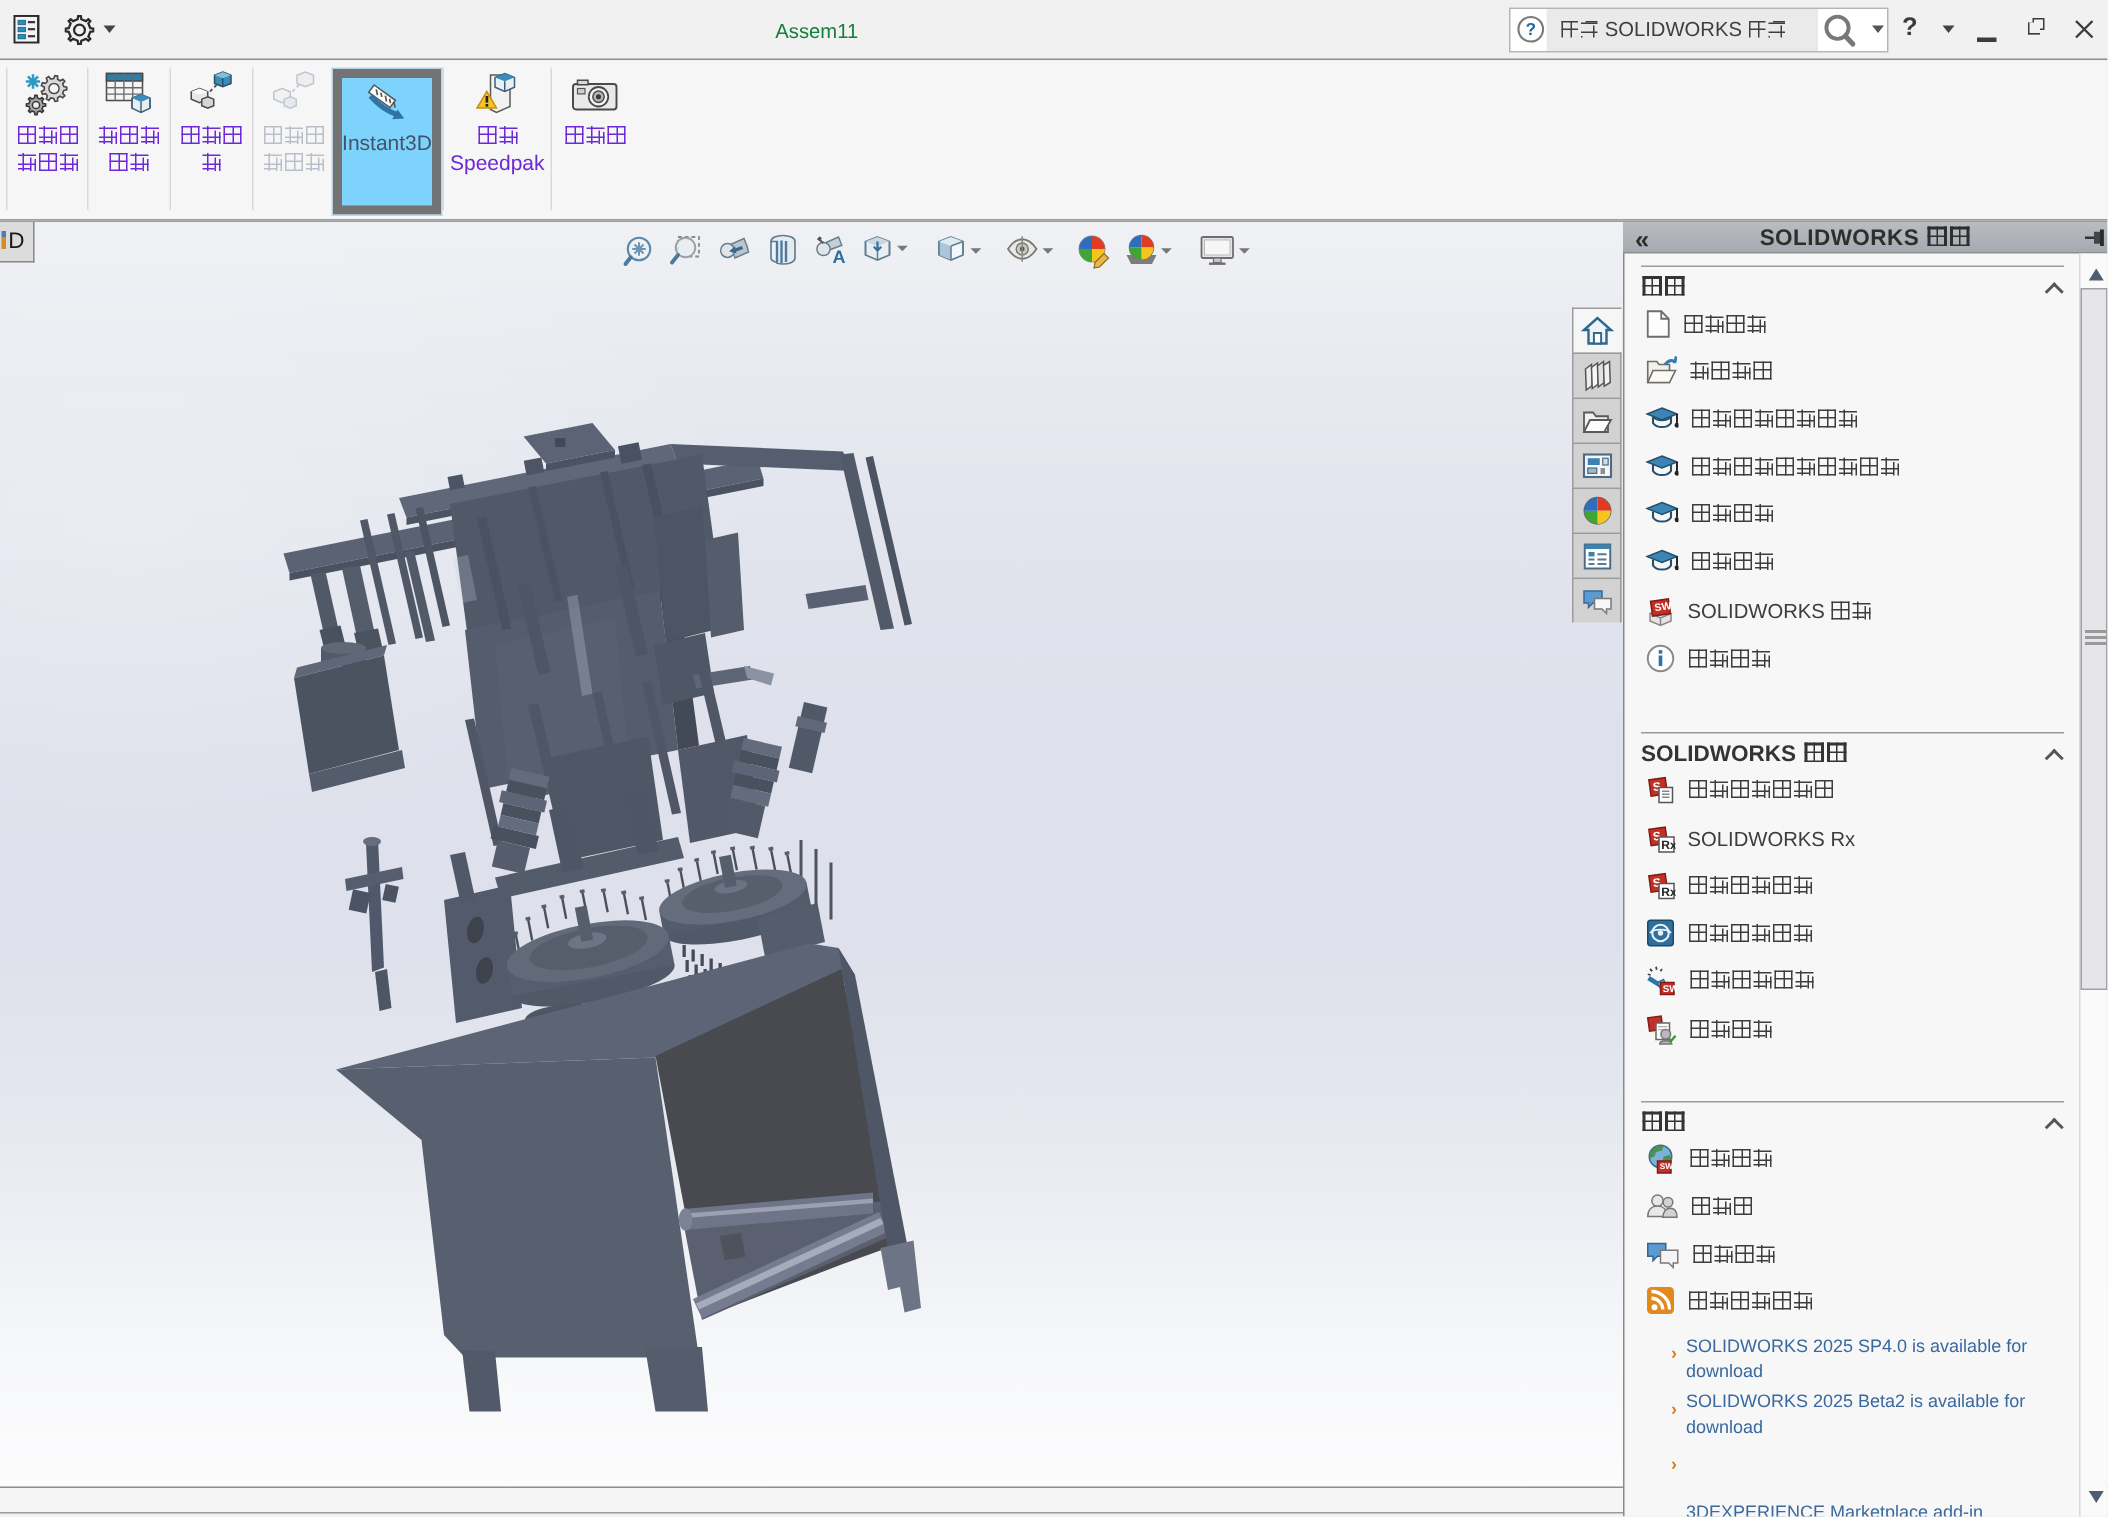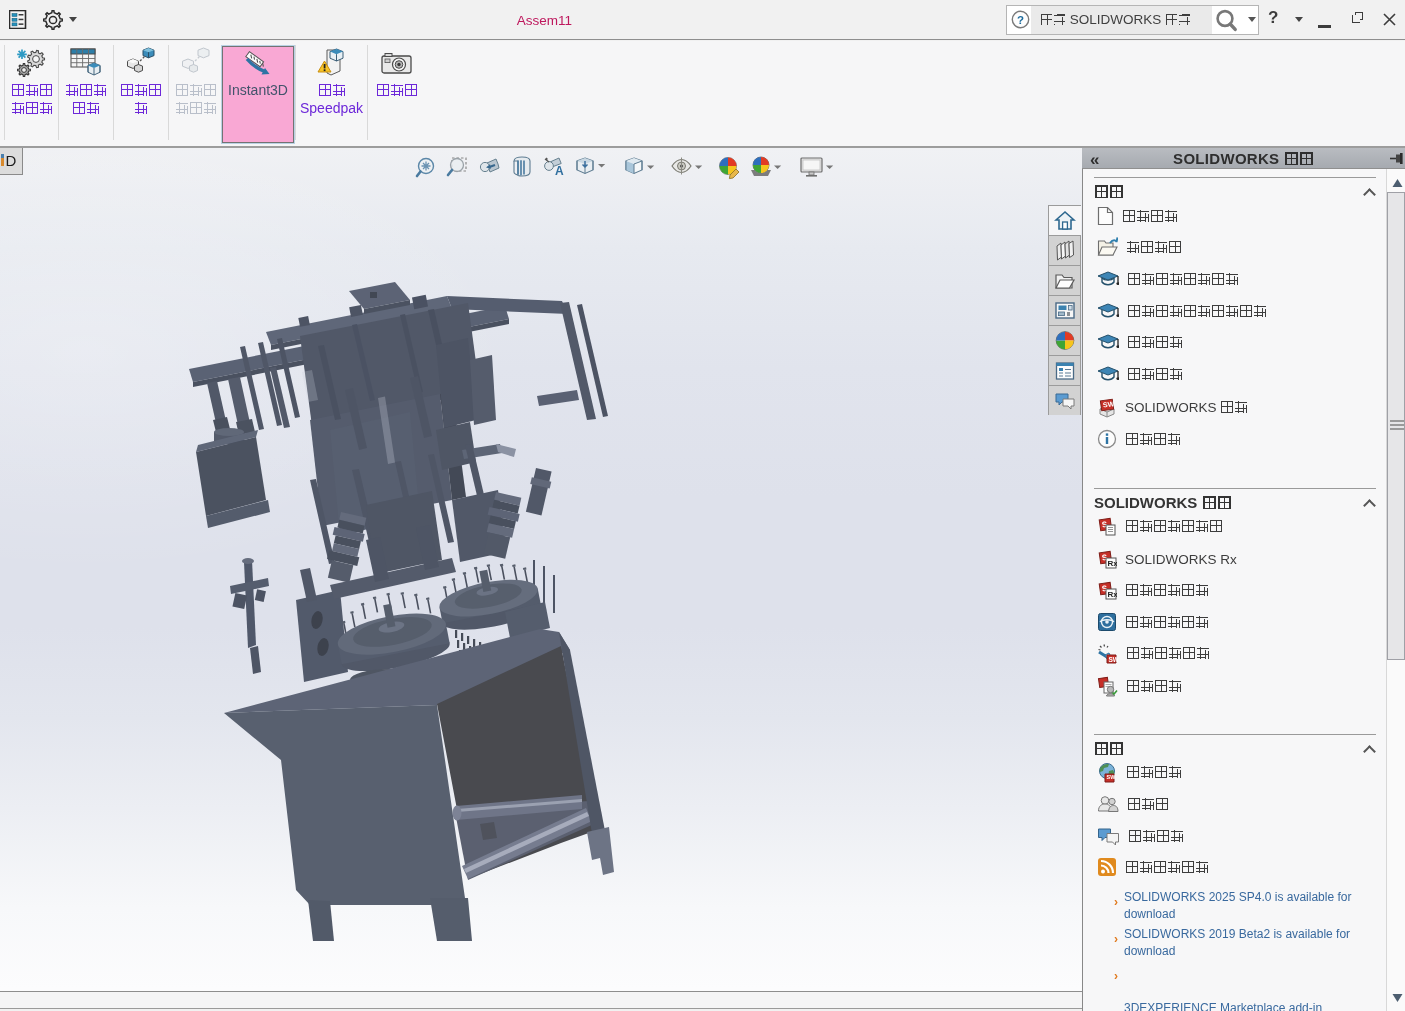--- a/index.html
+++ b/index.html
@@ -22,29 +22,29 @@
 .hs{width:11px;height:11px;background-size:11px 1px,11px 1px,11px 1px,1px 11px,1px 11px,1px 11px}
 .hb{width:13px;height:13px;background:
  linear-gradient(currentColor,currentColor) 0 0/13px 2px,
  linear-gradient(currentColor,currentColor) 0 6px/13px 1px,
  linear-gradient(currentColor,currentColor) 0 12px/13px 2px,
  linear-gradient(currentColor,currentColor) 0 0/2px 13px,
  linear-gradient(currentColor,currentColor) 6px 0/1px 13px,
  linear-gradient(currentColor,currentColor) 11px 0/2px 13px;background-repeat:no-repeat}
 
 #titlebar{left:0;top:0;width:1405px;height:40px;background:#f1f1f1;border-bottom:1px solid #8e8e8e}
-#apptitle{left:452px;top:13px;width:185px;text-align:center;font-size:13.5px;color:#be185d}
+#apptitle{left:452px;top:13px;width:185px;text-align:center;font-size:13.5px;color:#15803d}
 
 #ribbon{left:0;top:41px;width:1405px;height:106px;background:#f6f6f7;border-bottom:1px solid #9c9c9c}
 .rsep{position:absolute;top:5px;width:1px;height:95px;background:#d9d9d9}
 .rbtn{position:absolute;top:4px;text-align:center;color:#6d28d9;font-size:14px}
 .rbtn .ic{height:34px;display:flex;align-items:flex-end;justify-content:center}
 .rbtn .tx{line-height:17.5px;margin-top:3px}
 .rbtn.dis{color:#b9bfca}
-#i3d{position:absolute;left:222px;top:46px;width:72px;height:97px;background:#f9a8d4;border:1px solid #737373;outline:1px solid #b9d2e4;text-align:center;color:#43536b;font-size:14px}
+#i3d{position:absolute;left:222px;top:46px;width:72px;height:97px;background:#7dd3fc;border:6px solid #737373;outline:1px solid #b9d2e4;text-align:center;color:#43536b;font-size:14px}
 
 #viewport{left:0;top:148px;width:1405px;height:843px;background:radial-gradient(ellipse 620px 320px at 6% 24%,rgba(255,255,255,.28),rgba(255,255,255,0) 70%),linear-gradient(180deg,#f0f1f4 0px,#e7eaf0 100px,#e1e4ed 220px,#dee1eb 350px,#dee1eb 480px,#e3e6ee 570px,#eceef3 660px,#f7f8fa 760px,#fcfcfd 841px)}
 #vpline{left:0;top:147px;width:1405px;height:1px;background:#9d9d9d}
 #dtab{left:0;top:148px;width:23px;height:27px;background:#dcdcdc;border:1px solid #8a8a8a;border-top:none;border-left:none;font-size:15px;color:#1a1a1a;text-align:center;line-height:26px}
 #status{left:0;top:991px;width:1405px;height:18px;background:#f5f5f6;border-top:1px solid #8e8e8e;border-bottom:1px solid #9a9a9a;box-sizing:border-box}
 
 .tptab{position:absolute;left:1048px;width:33px;height:30px;background:#d2d2d2;border:1px solid #9b9b9b;border-bottom:none;display:flex;align-items:center;justify-content:center}
 
 #taskpane{left:1082px;top:148px;width:323px;height:863px;background:#f7f7f8;border-left:1px solid #888}
 #tphead{left:1082px;top:148px;width:323px;height:21px;background:linear-gradient(#b9bcc1,#a6aab0);border-bottom:1px solid #8f8f8f;color:#2e2e2e}
@@ -748,15 +748,15 @@
         <rect x="1" y="1" width="18" height="18" rx="3" fill="#e08a1e"></rect>
         <circle cx="6" cy="14.5" r="2" fill="#fff"></circle>
         <path d="M4 8.5a7.5 7.5 0 0 1 7.5 7.5M4 4a12 12 0 0 1 12 12" fill="none" stroke="#fff" stroke-width="2.2"></path>
       </svg>
  <span class="lb"><span class="h"></span><span class="h2"></span><span class="h"></span><span class="h2"></span><span class="h"></span><span class="h2"></span></span>
 </div>
 
 <div class="nbul" style="top:895px">›</div>
 <div class="news" style="top:889px">SOLIDWORKS 2025 SP4.0 is available for download</div>
 <div class="nbul" style="top:932px">›</div>
-<div class="news" style="top:926px">SOLIDWORKS 2019 Beta2 is available for download</div>
+<div class="news" style="top:926px">SOLIDWORKS 2025 Beta2 is available for download</div>
 <div class="nbul" style="top:969px">›</div>
 <div class="news" style="top:1000px">3DEXPERIENCE Marketplace add-in</div>
 </div>
 </body></html>

